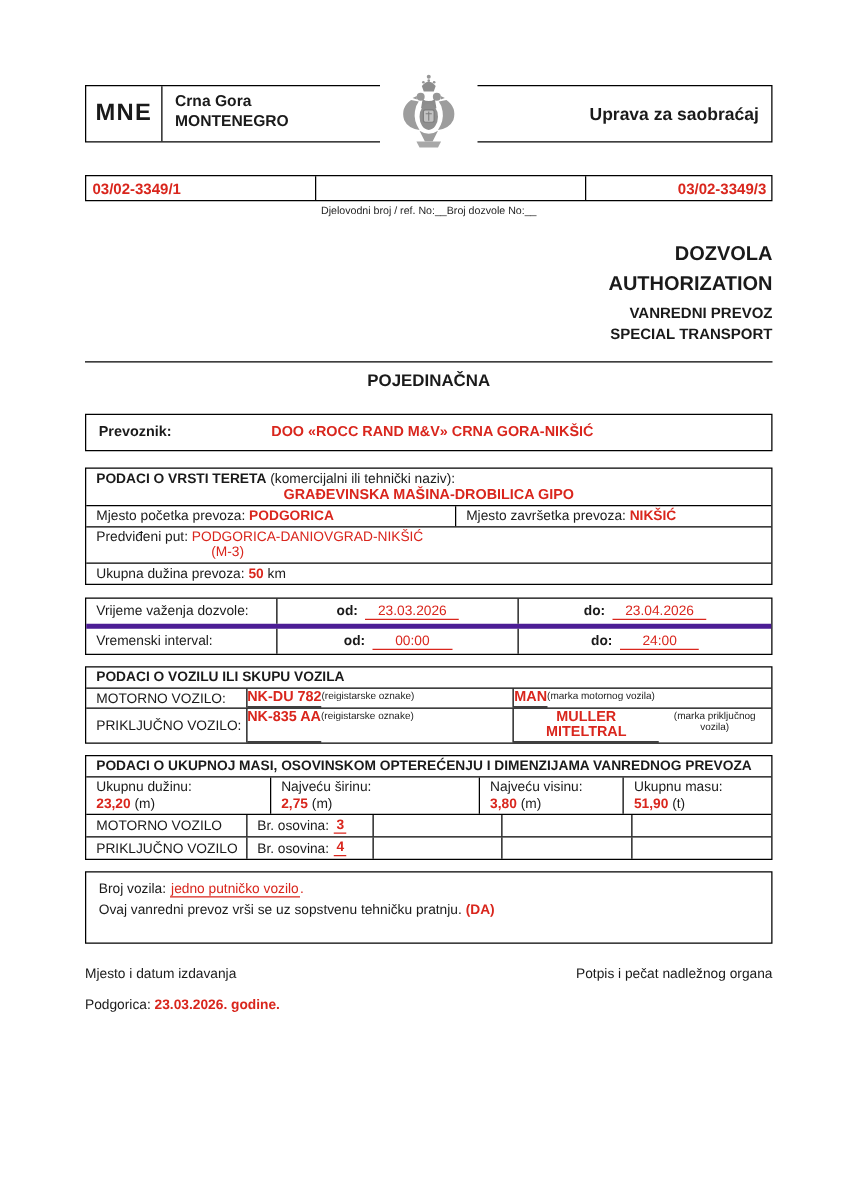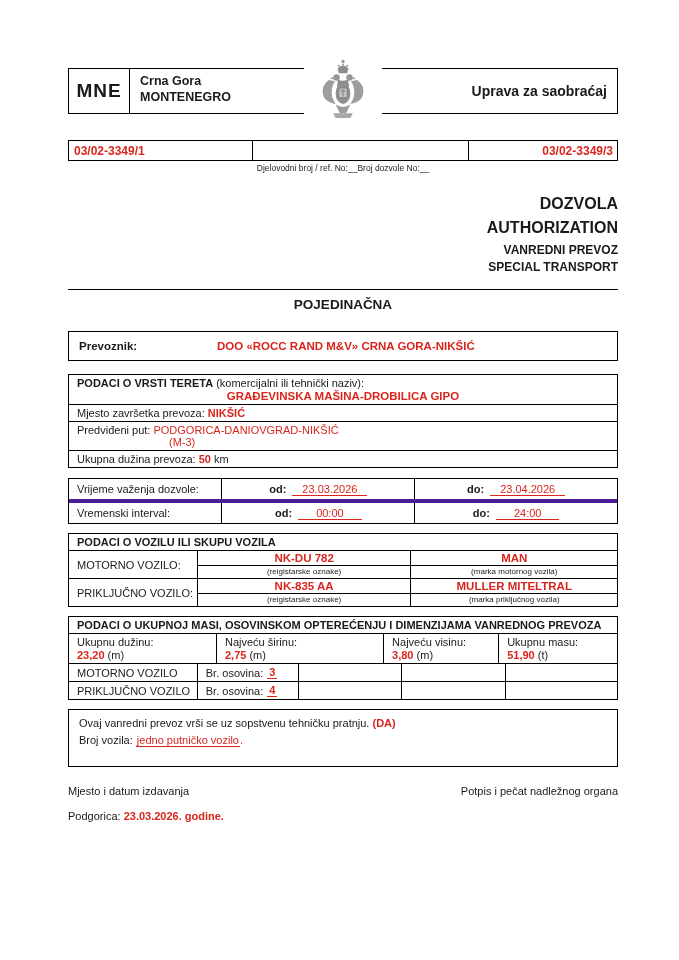--- a/index.html
+++ b/index.html
@@ -60,21 +60,21 @@
   .v-od{width:35%;border-right:1px solid #000;align-self:stretch;display:flex;align-items:center;justify-content:center;gap:6px;}
   .v-do{flex:1;display:flex;align-items:center;justify-content:center;gap:6px;}
   .uline{color:#d9261d;border-bottom:1px solid #d9261d;padding:0 10px;}
   .uline.time{padding:0 18px;}
 
   
   .vehicle{margin-top:9px;font-size:11px;}
   .sec-header{font-weight:bold;padding:2px 8px;font-size:11px;}
   .veh-row{display:flex;border-top:1px solid #000;}
   .veh-label{width:23.5%;border-right:1px solid #000;display:flex;align-items:center;padding-left:8px;box-sizing:border-box;}
-  .veh-cell{display:flex;flex-direction:column;box-sizing:border-box;}
+  .veh-cell{display:flex;flex-direction:row;box-sizing:border-box;}
   .veh-plate{width:39%;border-right:1px solid #000;}
   .veh-brand{flex:1;}
   .veh-value{text-align:center;font-weight:bold;font-size:11.5px;border-bottom:1px solid #000;padding:1px 0;}
   .veh-caption{text-align:center;font-size:8px;padding:1px 0 2px 0;color:#222;}
 
   
   .mass{margin-top:9px;font-size:11px;}
   .dim-row{display:flex;border-top:1px solid #000;}
   .dim-cell{padding:2px 8px;box-sizing:border-box;}
   .dc1{width:27%;border-right:1px solid #000;}
@@ -159,20 +159,24 @@
     <div class="field-label">Prevoznik:</div>
     <div class="field-value red">DOO «ROCC RAND M&amp;V» CRNA GORA-NIKŠIĆ</div>
   </div>
 
   <div class="box cargo">
     <div class="hline">
       <span class="bold">PODACI O VRSTI TERETA</span><span> (komercijalni ili tehnički naziv):</span>
     </div>
     <div class="cargo-name red">GRAĐEVINSKA MAŠINA-DROBILICA GIPO</div>
     <div class="cargo-places">
+      <div class="cp-cell cp-left">
+        <span>Mjesto početka prevoza:</span>
+        <span class="red val">PODGORICA</span>
+      </div>
       <div class="cp-cell cp-right">
         <span>Mjesto završetka prevoza:</span>
         <span class="red val">NIKŠIĆ</span>
       </div>
     </div>
     <div class="cargo-route">
       <div>
         <span>Predviđeni put:</span>
         <span class="red">PODGORICA-DANIOVGRAD-NIKŠIĆ</span>
       </div>
@@ -273,26 +277,26 @@
         <span class="ax-num">4</span>
       </div>
       <div class="ax-e1"></div>
       <div class="ax-e2"></div>
       <div class="ax-e3"></div>
     </div>
   </div>
 
   <div class="box escort">
     <div>
+      <span>Broj vozila:</span>
+      <span class="uline" style="padding:0 1px;">jedno putničko vozilo</span><span class="red">.</span>
+    </div>
+    <div>
       <span>Ovaj vanredni prevoz vrši se uz sopstvenu tehničku pratnju.</span>
       <span class="red bold">(DA)</span>
-    </div>
-    <div>
-      <span>Broj vozila:</span>
-      <span class="uline" style="padding:0 1px;">jedno putničko vozilo</span><span class="red">.</span>
     </div>
   </div>
 
   <div class="footrow">
     <span>Mjesto i datum izdavanja</span>
     <span>Potpis i pečat nadležnog organa</span>
   </div>
   <div class="dateline">
     <span>Podgorica:</span>
     <span class="red">23.03.2026. godine.</span>

